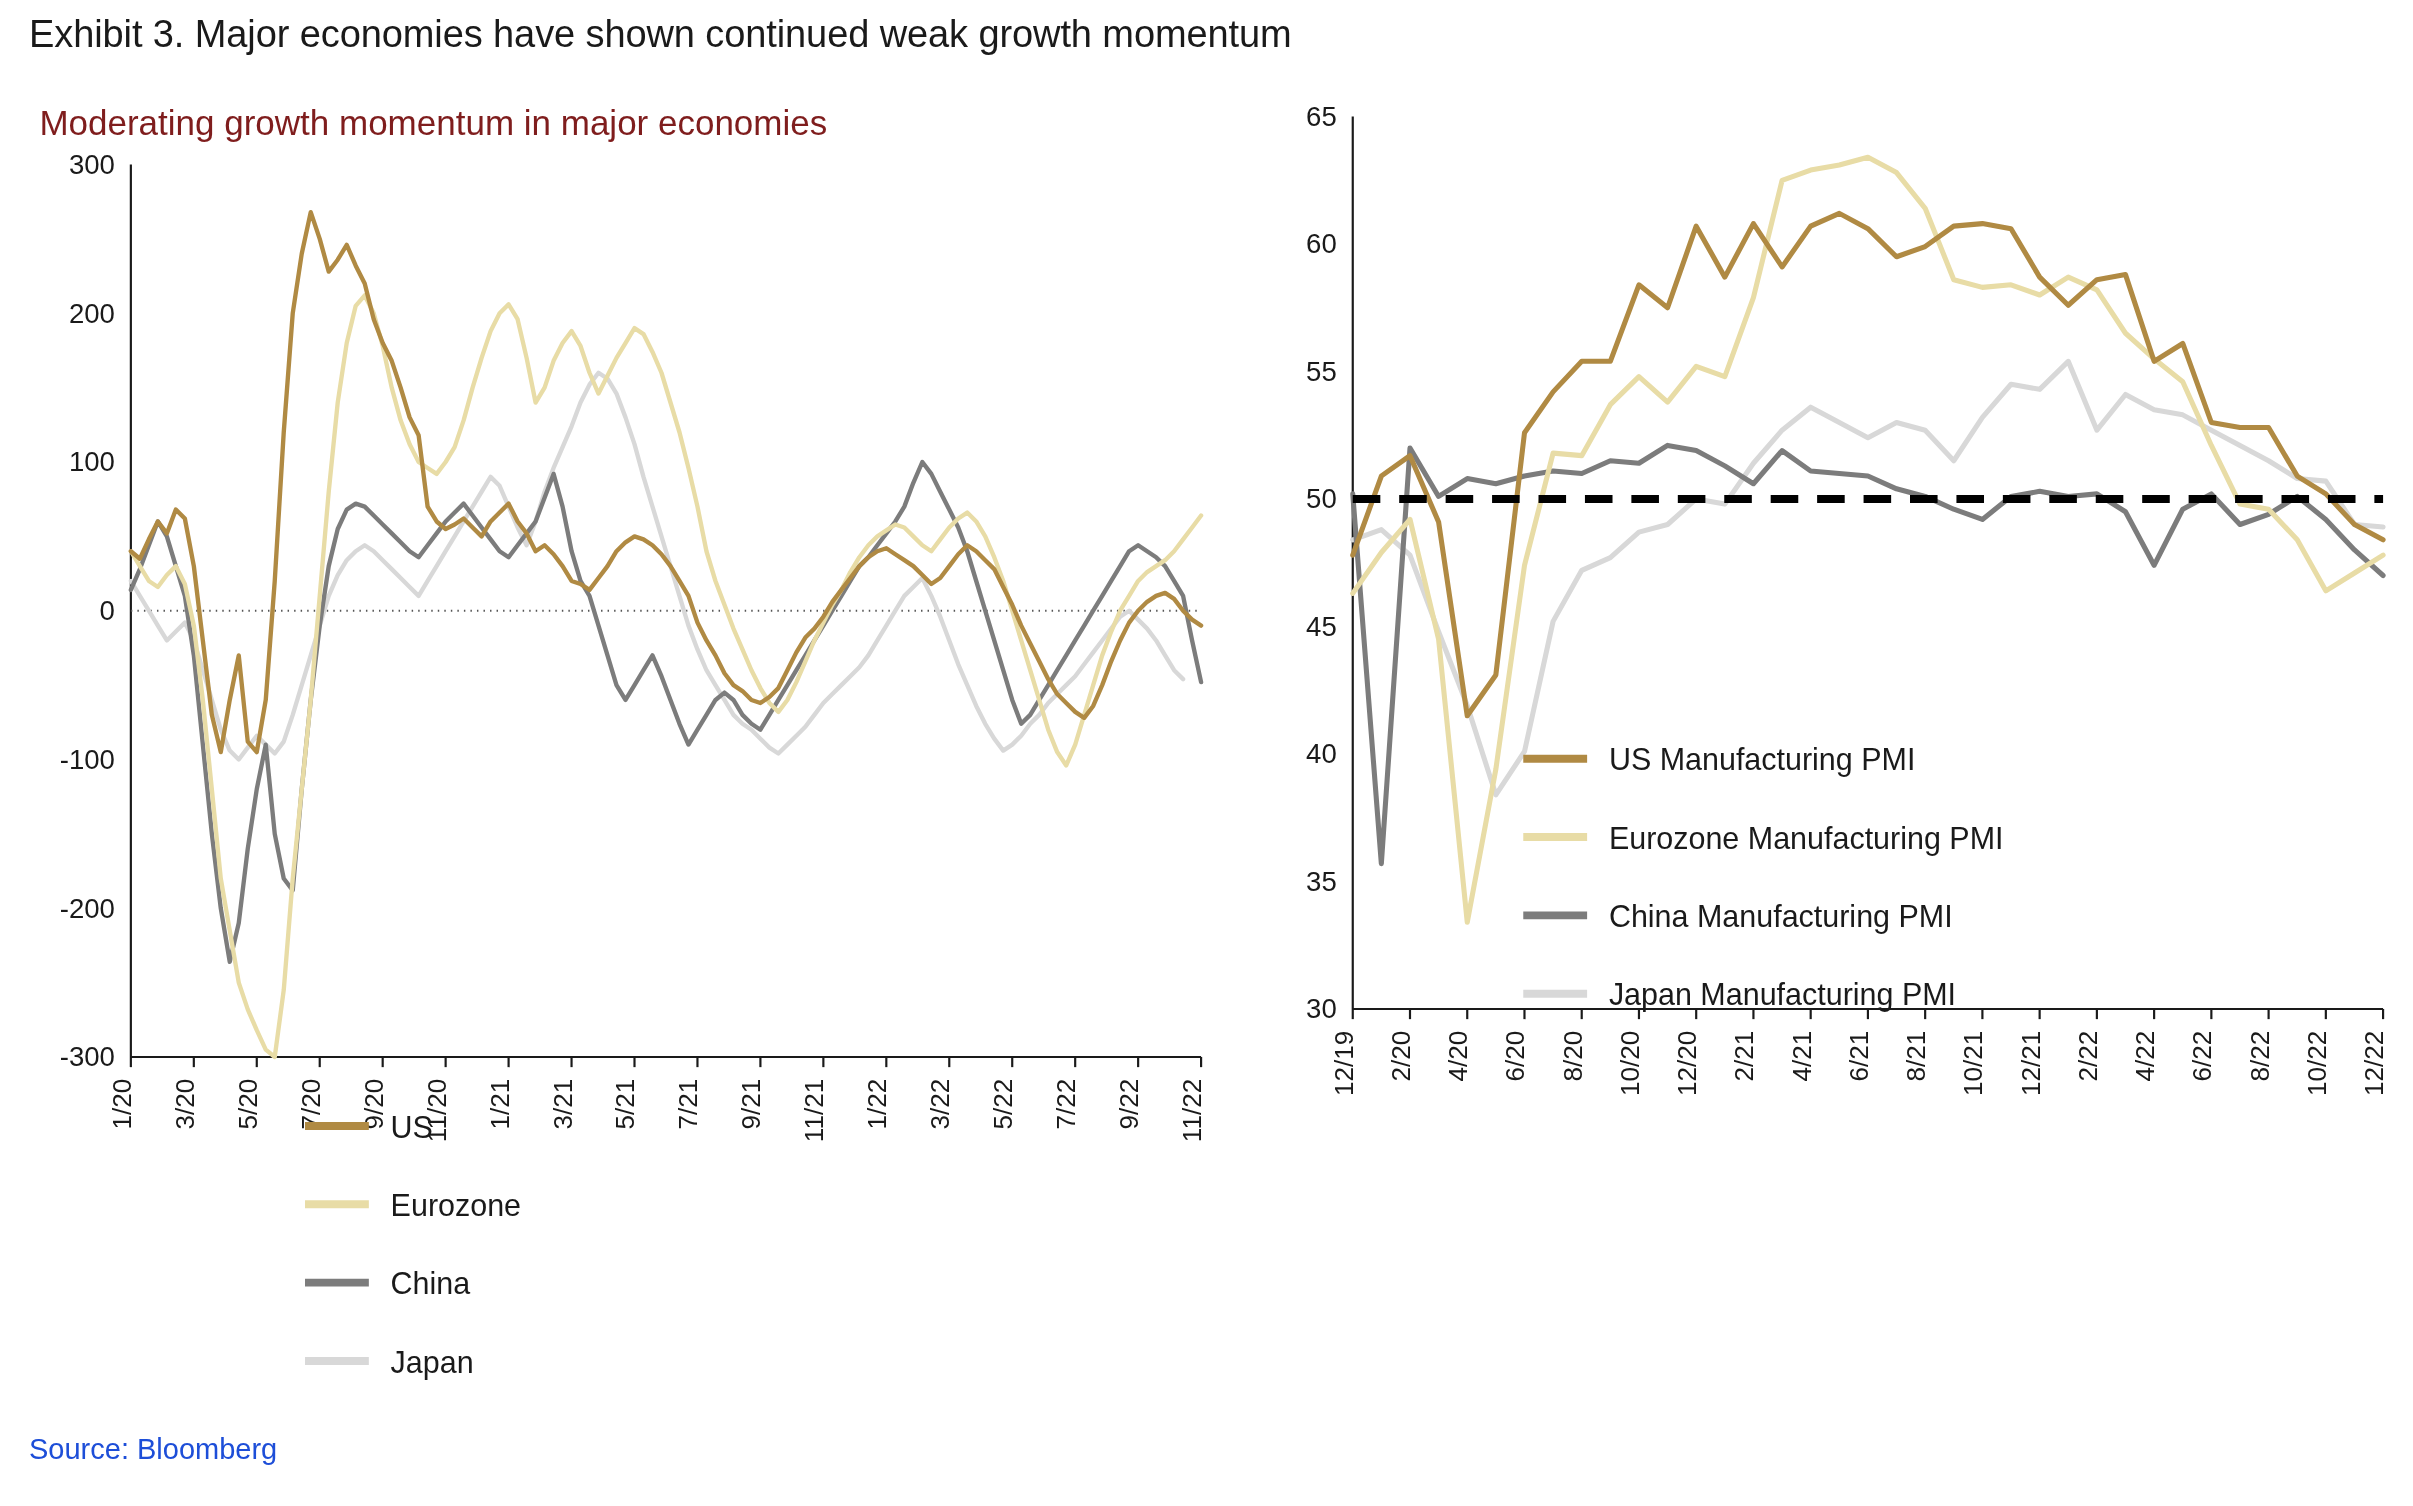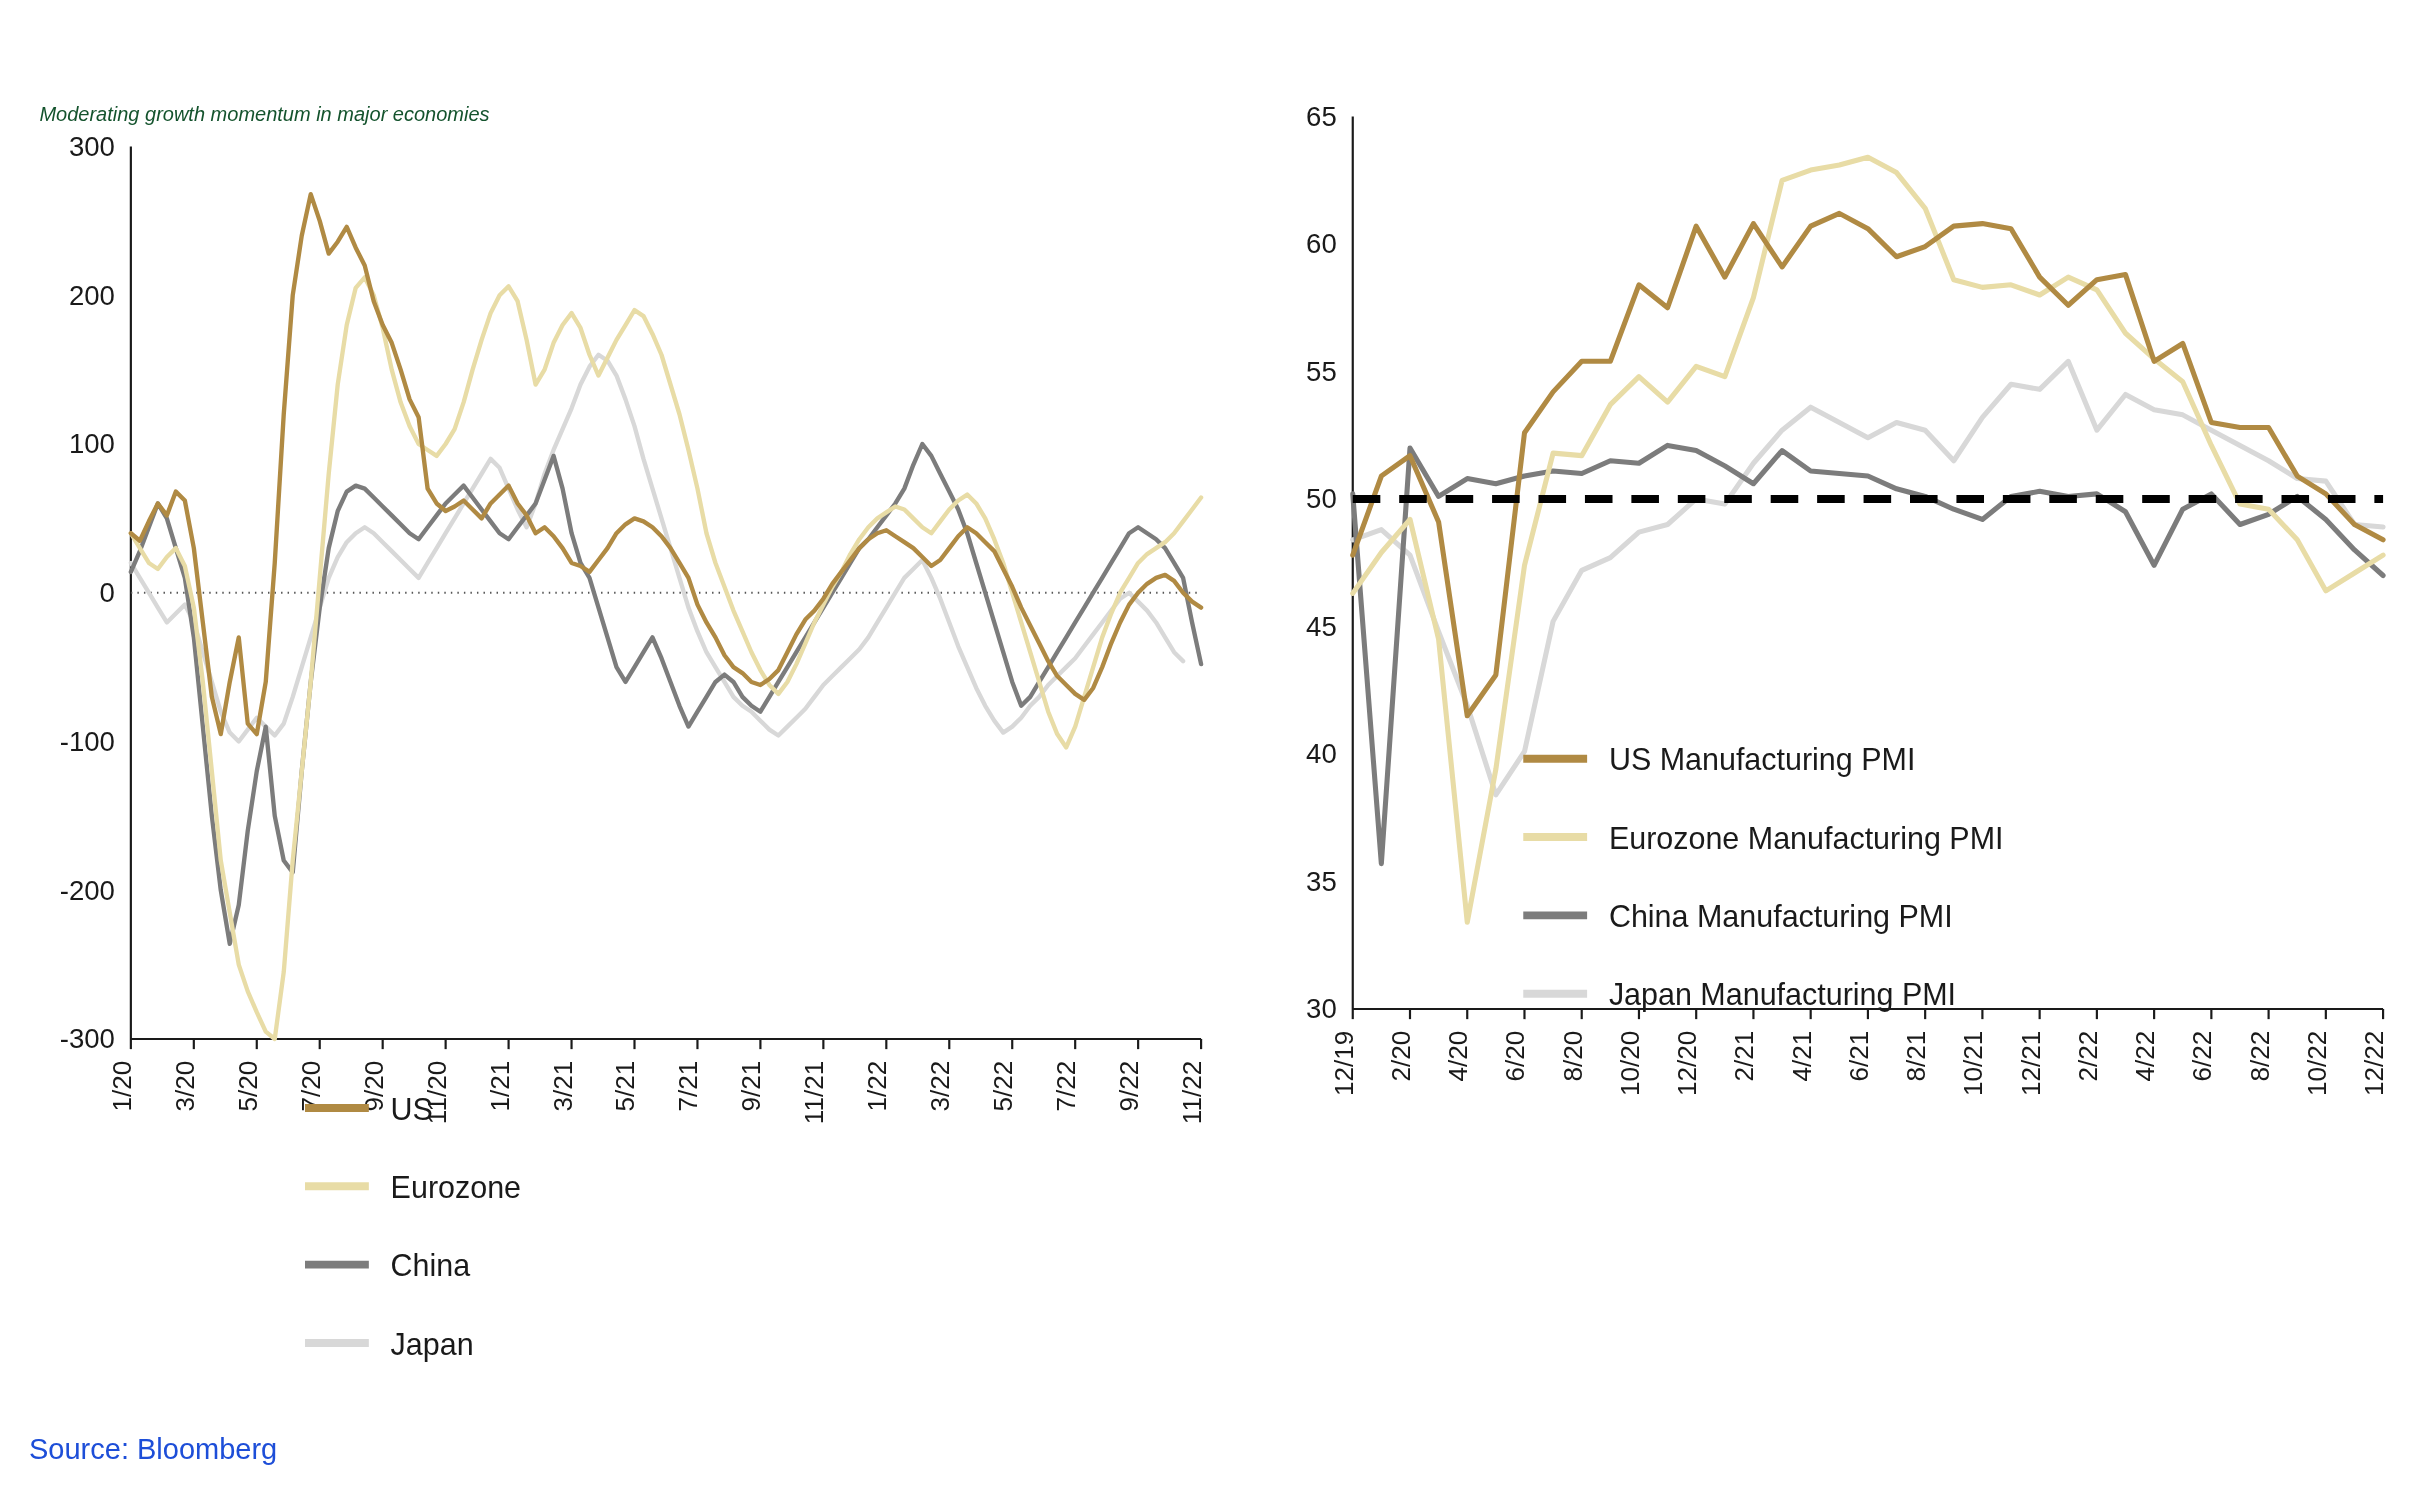--- a/index.html
+++ b/index.html
@@ -2,33 +2,34 @@
 <html style="font-size:11.6px"><head>
 <meta charset="utf-8">
 <style>
   html,body{margin:0;padding:0;background:#ffffff;}
   body{width:2413px;height:1507px;font-family:"Liberation Sans",sans-serif;color:#1a1a1a;-webkit-font-smoothing:antialiased;}
   .page{position:relative;width:2413px;height:1507px;overflow:hidden;}
   .exhibit-title{position:absolute;left:29px;top:13px;font-size:38px;letter-spacing:-0.1px;color:#1a1a1a;white-space:nowrap;}
   .panel{position:absolute;top:102px;}
   .panel-left{left:22px;width:1190px;}
   .panel-right{left:1233px;width:1161px;}
-  .panel-subtitle{font-size:20px;line-height:1.22;color:#14532d;margin:0 0 5.8px 17.4px;max-width:820px;font-style:italic;}
+  .panel-subtitle{font-size:35px;line-height:1.22;color:#7f1d1d;margin:0 0 5.8px 17.4px;max-width:820px;}
   .plot-wrap{position:relative;}
   svg{display:block;}
   .axis-label{font-size:38px;fill:#1a1a1a;font-family:"Liberation Sans",sans-serif;}
   .tick-x{font-size:36px;fill:#1a1a1a;font-family:"Liberation Sans",sans-serif;}
   .legend-text{font-size:42px;fill:#1a1a1a;font-family:"Liberation Sans",sans-serif;}
   .source{position:absolute;left:29px;top:1433px;font-size:29px;color:#1d4ed8;}
 </style>
 </head>
 <body>
 
 <div class="page">
 
+  <div class="exhibit-title">Exhibit 3. Major economies have shown continued weak growth momentum</div>
 
   <div class="panel panel-left">
     <div class="panel-subtitle">Moderating growth momentum in major economies</div>
     <div class="plot-wrap">
       <svg id="svg-left" width="1190" height="1248" viewBox="0 0 1640 1720">
           <text x="128" y="1263" text-anchor="end" class="axis-label">-300</text>
           <text x="128" y="1058" text-anchor="end" class="axis-label">-200</text>
           <text x="128" y="853" text-anchor="end" class="axis-label">-100</text>
           <text x="128" y="648" text-anchor="end" class="axis-label">0</text>
           <text x="128" y="443" text-anchor="end" class="axis-label">100</text>

